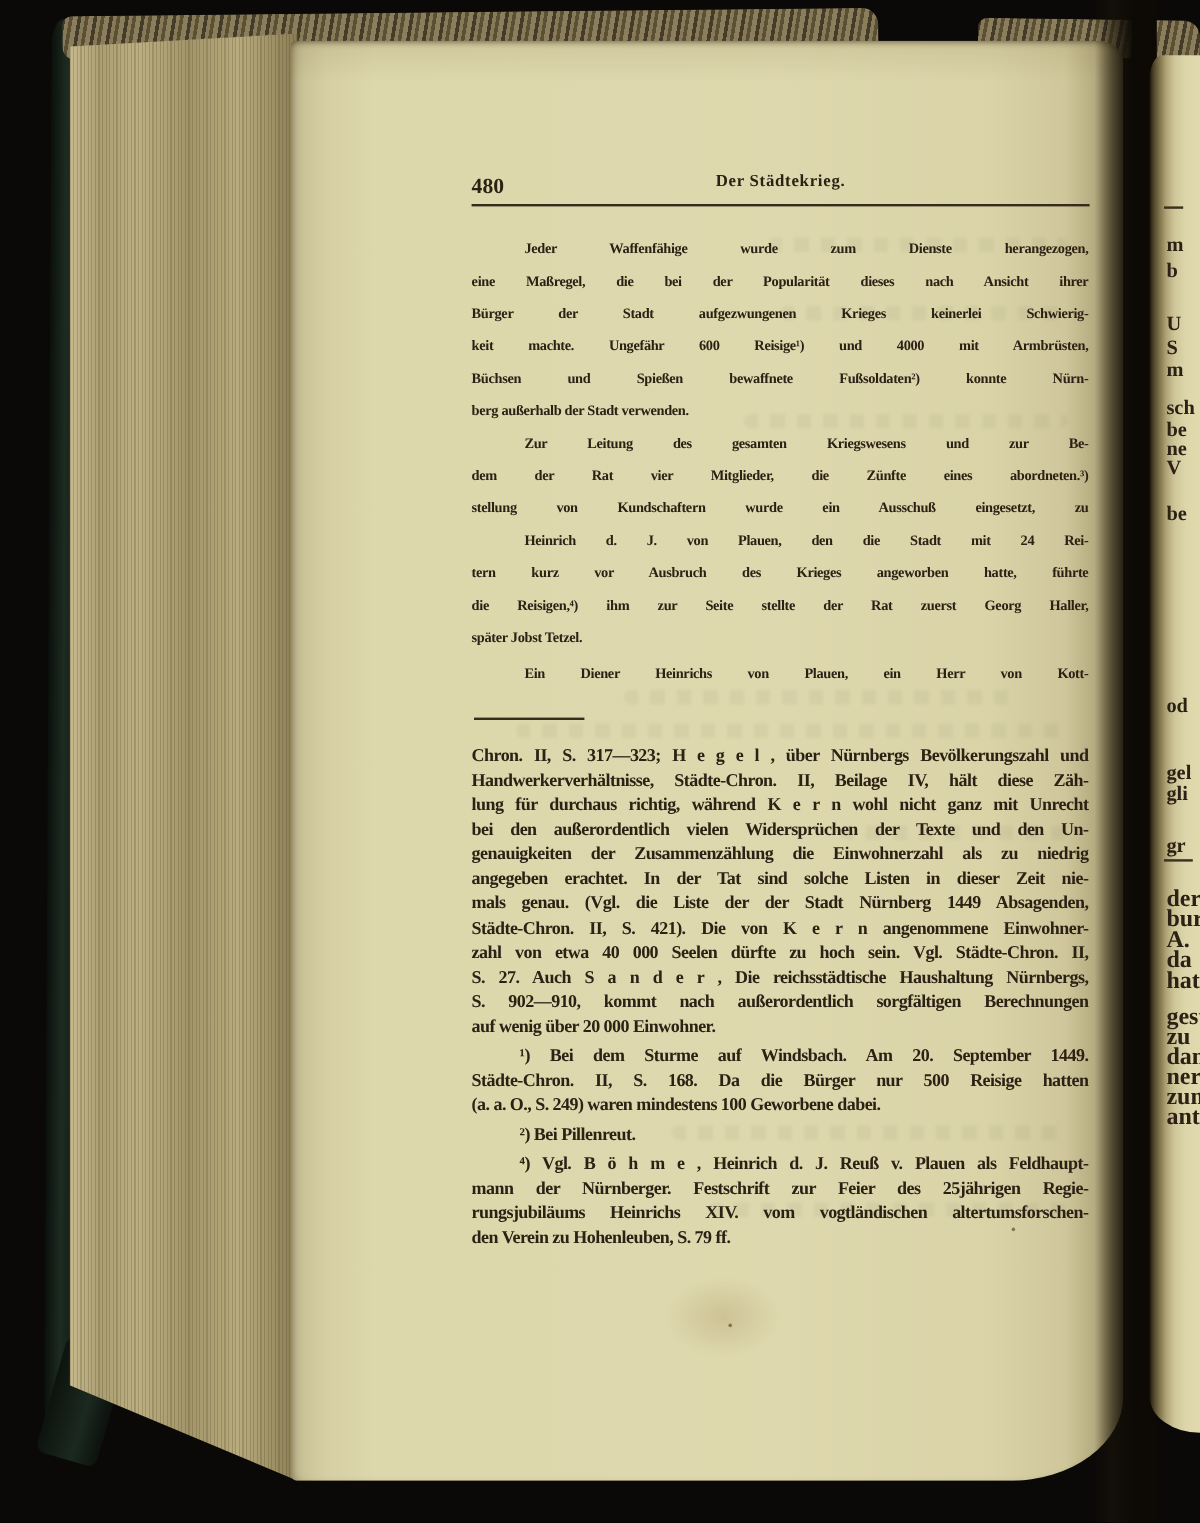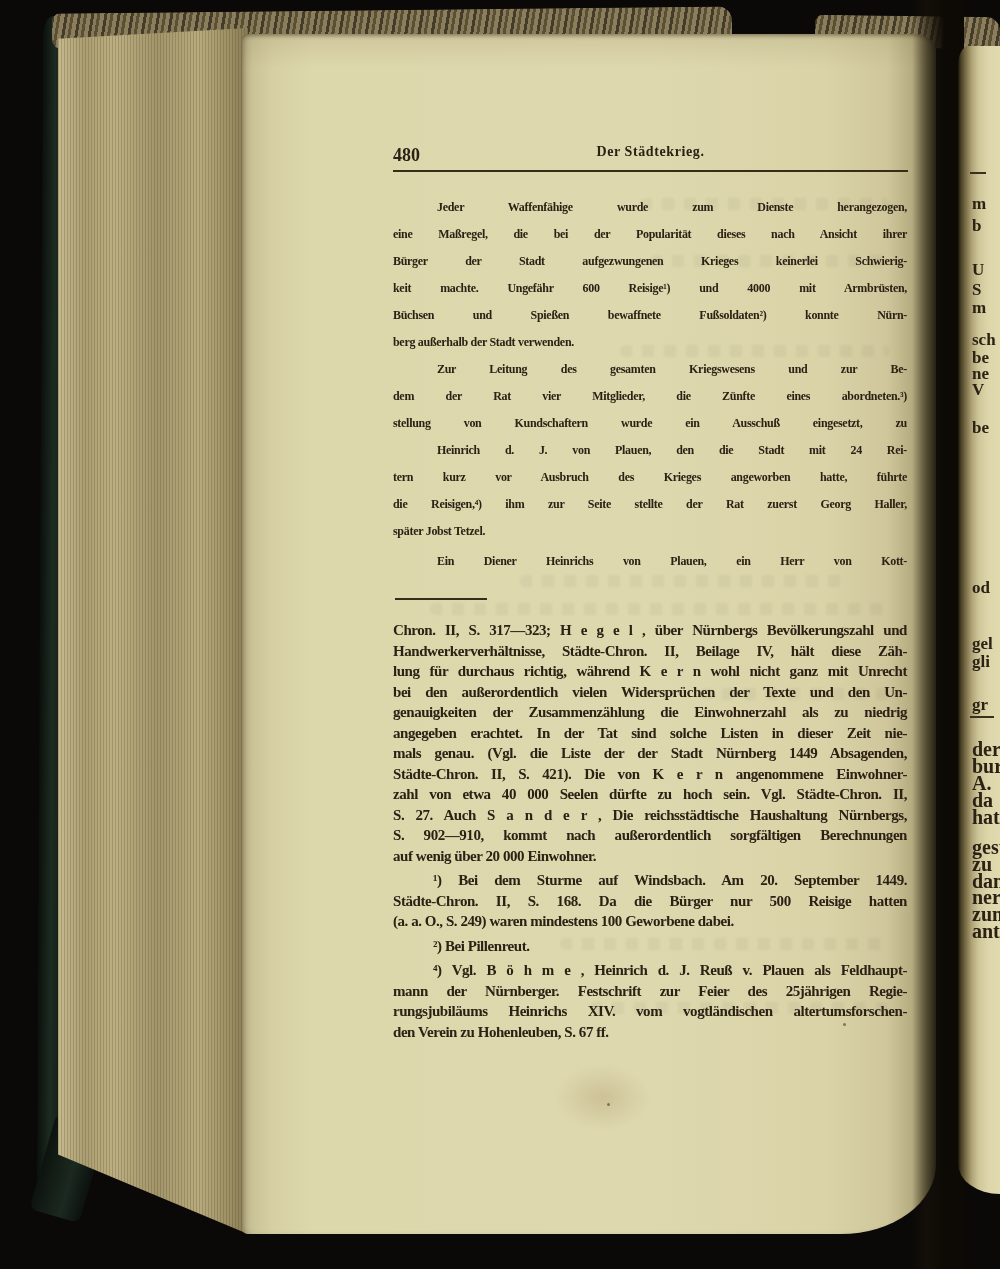--- a/index.html
+++ b/index.html
@@ -150,21 +150,21 @@
         <div class="fline jl">S. 27. Auch S a n d e r , Die reichsstädtische Haushaltung Nürnbergs,</div>
         <div class="fline jl">S. 902—910, kommt nach außerordentlich sorgfältigen Berechnungen</div>
         <div class="fline">auf wenig über 20 000 Einwohner.</div>
         <div class="fline ind jl fgap">¹) Bei dem Sturme auf Windsbach. Am 20. September 1449.</div>
         <div class="fline jl">Städte-Chron. II, S. 168. Da die Bürger nur 500 Reisige hatten</div>
         <div class="fline">(a. a. O., S. 249) waren mindestens 100 Geworbene dabei.</div>
         <div class="fline ind fgap">²) Bei Pillenreut.</div>
         <div class="fline ind jl fgap">⁴) Vgl. B ö h m e , Heinrich d. J. Reuß v. Plauen als Feldhaupt-</div>
         <div class="fline jl">mann der Nürnberger. Festschrift zur Feier des 25jährigen Regie-</div>
         <div class="fline jl">rungsjubiläums Heinrichs XIV. vom vogtländischen altertumsforschen-</div>
-        <div class="fline">den Verein zu Hohenleuben, S. 67 ff.</div>
+        <div class="fline">den Verein zu Hohenleuben, S. 79 ff.</div>
       </div>
   </div>
 
   <div class="ghost" style="left:640px;top:198px;width:250px;"></div>
   <div class="ghost" style="left:650px;top:255px;width:240px;"></div>
   <div class="ghost" style="left:620px;top:345px;width:270px;"></div>
   <div class="ghost" style="left:520px;top:575px;width:330px;"></div>
   <div class="ghost" style="left:430px;top:603px;width:460px;"></div>
   <div class="ghost" style="left:700px;top:688px;width:195px;"></div>
   <div class="ghost" style="left:560px;top:938px;width:330px;"></div>

